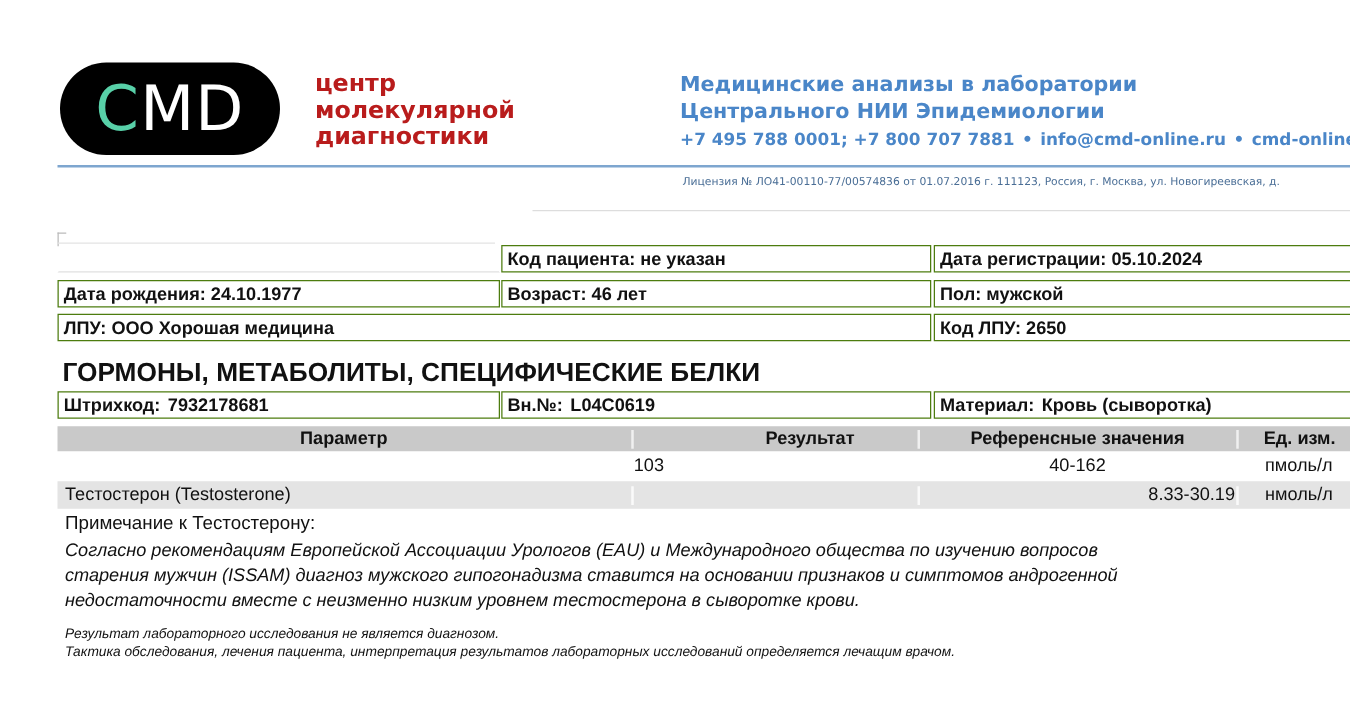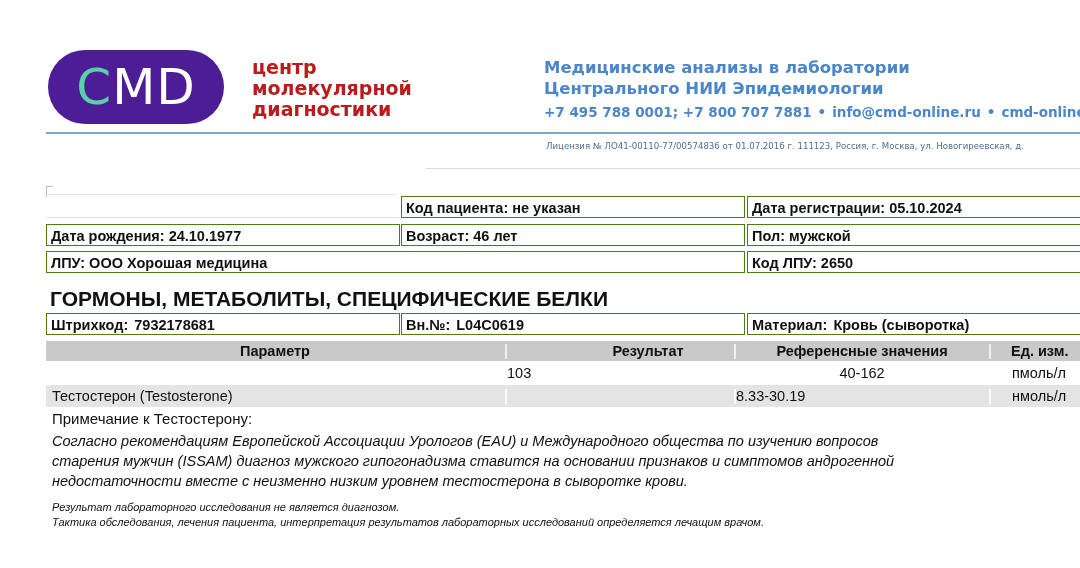--- a/index.html
+++ b/index.html
@@ -1,19 +1,19 @@
 <!DOCTYPE html>
 <html><head>
 <meta charset="utf-8">
 <style>
   html,body{margin:0;padding:0;background:#fff;}
   body{width:1080px;height:568px;overflow:hidden;position:relative;font-family:"Liberation Sans",sans-serif;color:#111;}
   .abs{position:absolute;}
   
-  .logo{left:48px;top:50px;width:176px;height:74px;background:#4c1d95;border-radius:37px;}
+  .logo{left:48px;top:50px;width:176px;height:74px;background:#000000;border-radius:37px;}
   .logo:before,.logo:after{content:"";position:absolute;top:-3px;width:20px;height:80px;}
   .logo-text{position:absolute;left:0;top:0;width:176px;height:74px;line-height:74px;text-align:center;font-family:"DejaVu Sans",sans-serif;font-size:50px;color:#fff;letter-spacing:1px;}
   .logo-text .c{color:#58d0a8;}
   .center-name{left:252px;top:57px;font-family:"DejaVu Sans",sans-serif;font-weight:bold;font-size:19px;line-height:21px;color:#b91c1c;}
   .lab-title{left:544px;top:57px;font-family:"DejaVu Sans",sans-serif;font-weight:bold;font-size:16.5px;line-height:21px;color:#4a86c8;white-space:nowrap;}
   .contacts{left:544px;top:104px;font-family:"DejaVu Sans",sans-serif;font-weight:bold;font-size:13.5px;color:#4a86c8;white-space:nowrap;}
   .contacts .dot{margin:0 6px;}
   .hline1{left:46px;top:132px;width:1040px;height:2px;background:#7ea6cf;}
   .license{left:546px;top:141px;font-family:"DejaVu Sans",sans-serif;font-size:8.6px;color:#4a6e96;white-space:nowrap;}
   .hline2{left:426px;top:168px;width:660px;height:1px;background:#ddd;}
@@ -94,21 +94,21 @@
 <div class="abs trow" style="top:362px;background:#fff;">
   <div class="td" style="left:18px;margin-top:23px;">Эстрадиол (Estradiol)</div>
   <div class="td" style="left:461px;width:226px;">103</div>
   <div class="td" style="left:690px;width:252px;text-align:center;">40-162</div>
   <div class="td" style="left:966px;">пмоль/л</div>
 </div>
 <div class="abs trow" style="top:385px;background:#e4e4e4;">
   <div class="td" style="left:6px;">Тестостерон (Testosterone)</div>
   <div class="sep" style="left:459px;top:4px;background:#fafafa;"></div>
   <div class="sep" style="left:688px;top:4px;background:#fafafa;"></div>
-  <div class="td" style="left:690px;width:252px;text-align:left;">8.33-30.19</div>
+  <div class="td" style="left:690px;width:252px;text-align:right;">8.33-30.19</div>
   <div class="sep" style="left:943px;top:4px;background:#fafafa;"></div>
   <div class="td" style="left:966px;">нмоль/л</div>
 </div>
 
 <div class="abs note-title">Примечание к Тестостерону:</div>
 <div class="abs note-body">
   <span>Согласно рекомендациям Европейской Ассоциации Урологов (EAU) и Международного общества по изучению вопросов</span>
   <span>старения мужчин (ISSAM) диагноз мужского гипогонадизма ставится на основании признаков и симптомов  андрогенной</span>
   <span>недостаточности вместе с неизменно низким уровнем тестостерона в сыворотке крови.</span>
 </div>

